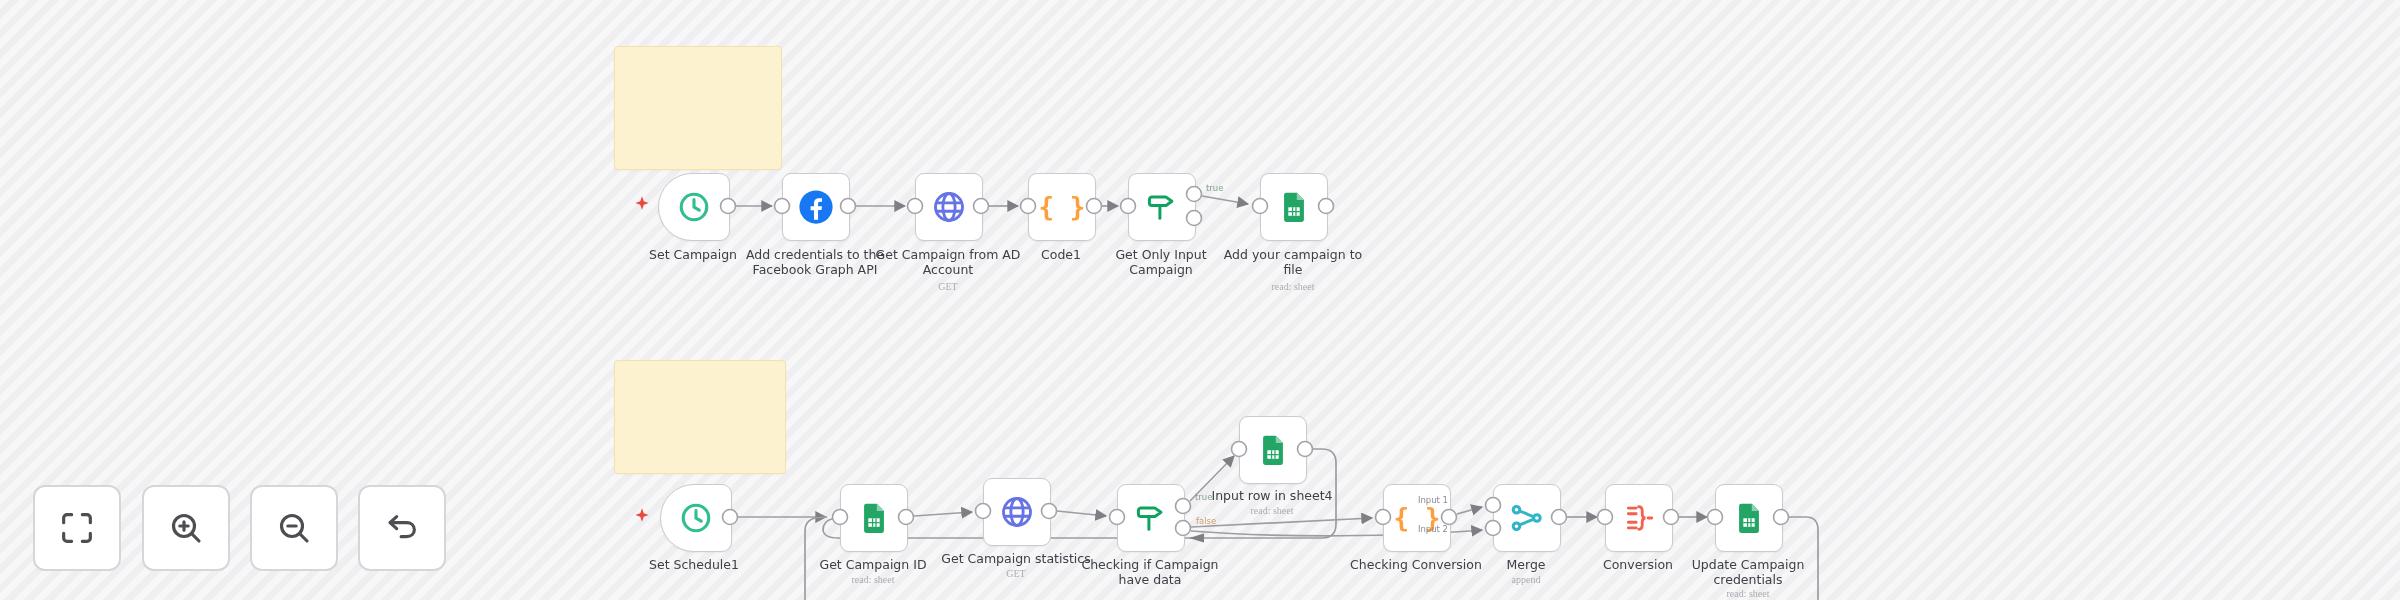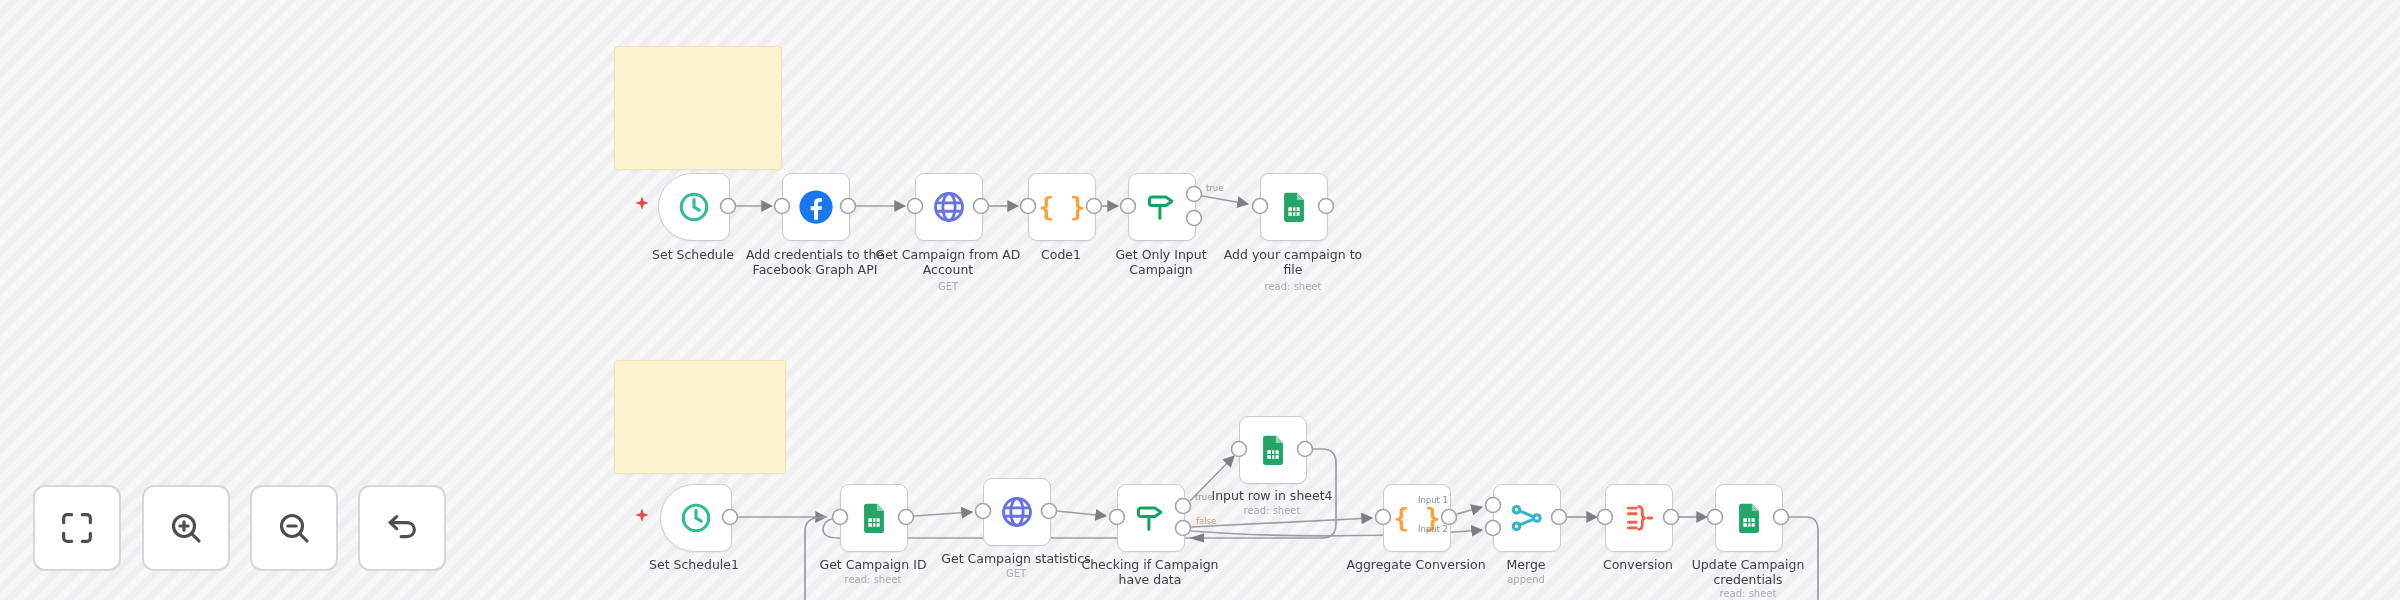--- a/index.html
+++ b/index.html
@@ -18,21 +18,21 @@
     display:flex;align-items:center;justify-content:center;
     box-shadow:0 1px 2px rgba(0,0,0,.05);z-index:2;
   }
   .trigger{width:70px;border-radius:34px 10px 10px 34px}
   .nlabel{
     position:absolute;width:150px;transform:translateX(-50%);
     text-align:center;font-size:12.5px;line-height:1.22;color:#3c4047;z-index:4;
   }
   .nsub{
     position:absolute;width:150px;transform:translateX(-50%);
-    text-align:center;font-size:10px;color:#aaabb0;z-index:4;
+    text-align:center;font-size:10px;color:#aaabb0;z-index:4;font-family:Liberation Serif, serif;
   }
   .sparkle{position:absolute;z-index:3}
   .ctrl{
     position:absolute;width:84px;height:82px;background:#fff;
     border:2px solid #d6d6da;border-radius:12px;
     display:flex;align-items:center;justify-content:center;z-index:5;cursor:pointer;
   }
   .wire{stroke:#9c9ca3;stroke-width:1.7;fill:none}
   .port{fill:#ffffff;stroke:#a2a2a8;stroke-width:1.6}
   .ehl{font-size:8.5px;fill:#8b8c92;font-family:"DejaVu Sans",sans-serif}
@@ -125,21 +125,21 @@
   <span>
     <svg width="34" height="34" viewBox="0 0 24 24">
         <path d="M6.5 2 H14 L19 7 V21 A1.5 1.5 0 0 1 17.5 22.5 H6.5 A1.5 1.5 0 0 1 5 21 V3.5 A1.5 1.5 0 0 1 6.5 2 Z" fill="#23A566"></path>
         <path d="M14 2 L19 7 H14 Z" fill="#8ED1B1"></path>
         <rect x="8" y="12.2" width="8" height="6" fill="#ffffff"></rect>
         <path d="M8 15.2 H16 M11 12.2 V18.2 M13.4 12.2 V18.2" stroke="#23A566" stroke-width="0.9"></path>
       </svg>
   </span>
 </div>
 
-<div class="nlabel" style="left:693px;top:247px">Set Schedule</div>
+<div class="nlabel" style="left:693px;top:247px">Set Campaign</div>
 <div class="nlabel" style="left:815px;top:247px">Add credentials to the Facebook Graph API</div>
 <div class="nlabel" style="left:948px;top:247px">Get Campaign from AD Account</div>
 <div class="nsub" style="left:948px;top:281px">GET</div>
 <div class="nlabel" style="left:1061px;top:247px">Code1</div>
 <div class="nlabel" style="left:1161px;top:247px">Get Only Input Campaign</div>
 <div class="nlabel" style="left:1293px;top:247px">Add your campaign to file</div>
 <div class="nsub" style="left:1293px;top:281px">read: sheet</div>
 
 <div class="node trigger" style="left:660px;top:484px">
   <span>
@@ -220,21 +220,21 @@
 </div>
 
 <div class="nlabel" style="left:694px;top:557px">Set Schedule1</div>
 <div class="nlabel" style="left:873px;top:557px">Get Campaign ID</div>
 <div class="nsub" style="left:873px;top:574px">read: sheet</div>
 <div class="nlabel" style="left:1016px;top:551px;width:170px">Get Campaign statistics</div>
 <div class="nsub" style="left:1016px;top:568px">GET</div>
 <div class="nlabel" style="left:1150px;top:557px">Checking if Campaign have data</div>
 <div class="nlabel" style="left:1272px;top:488px;width:170px">Input row in sheet4</div>
 <div class="nsub" style="left:1272px;top:505px">read: sheet</div>
-<div class="nlabel" style="left:1416px;top:557px;width:170px">Aggregate Conversion</div>
+<div class="nlabel" style="left:1416px;top:557px;width:170px">Checking Conversion</div>
 <div class="nlabel" style="left:1526px;top:557px">Merge</div>
 <div class="nsub" style="left:1526px;top:574px">append</div>
 <div class="nlabel" style="left:1638px;top:557px">Conversion</div>
 <div class="nlabel" style="left:1748px;top:557px">Update Campaign credentials</div>
 <div class="nsub" style="left:1748px;top:588px">read: sheet</div>
 
 <svg class="layer" style="z-index:3" width="2400" height="600" viewBox="0 0 2400 600">
 
   <circle class="port" cx="728" cy="206" r="7.5"></circle>
   <circle class="port" cx="782" cy="206" r="7.5"></circle>

